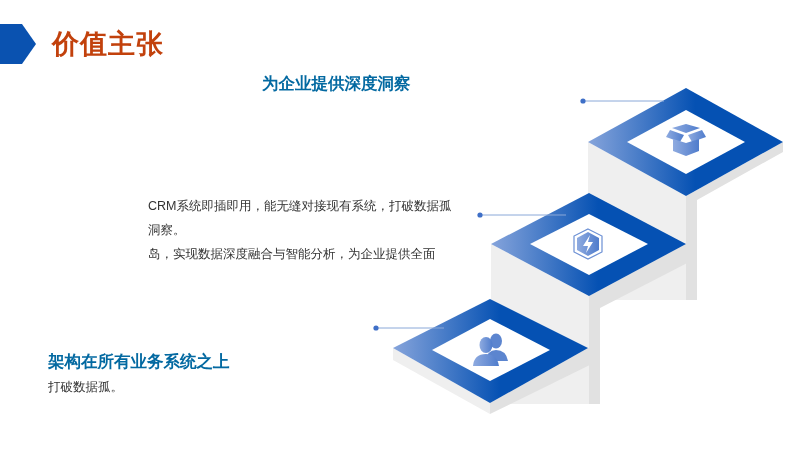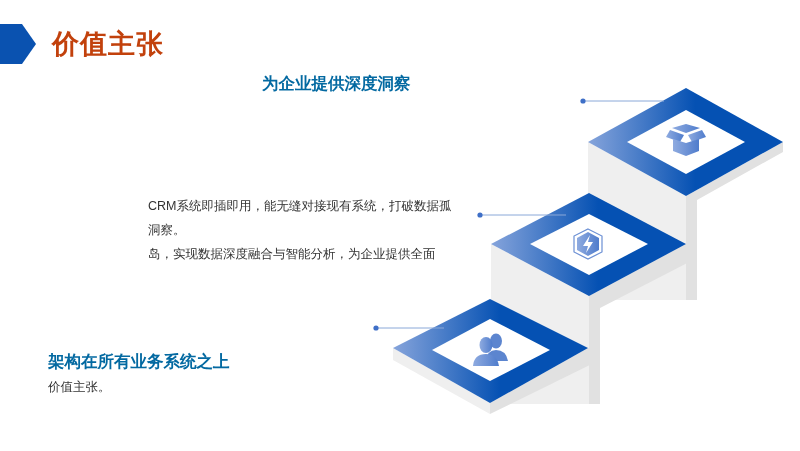--- a/index.html
+++ b/index.html
@@ -113,15 +113,15 @@
   <div class="block-desc">
     <span>CRM系统即插即用，能无缝对接现有系统，打破数据孤</span>
     <span>洞察。</span>
     <span>岛，实现数据深度融合与智能分析，为企业提供全面</span>
   </div>
 </div>
 
 <div class="block-text" style="left:48px; top:318px;margin-top:32px;">
   <div class="block-title">架构在所有业务系统之上</div>
   <div class="block-desc">
-    <span>价值主张。</span>
+    <span>打破数据孤。</span>
   </div>
 </div>
 
 </body></html>

